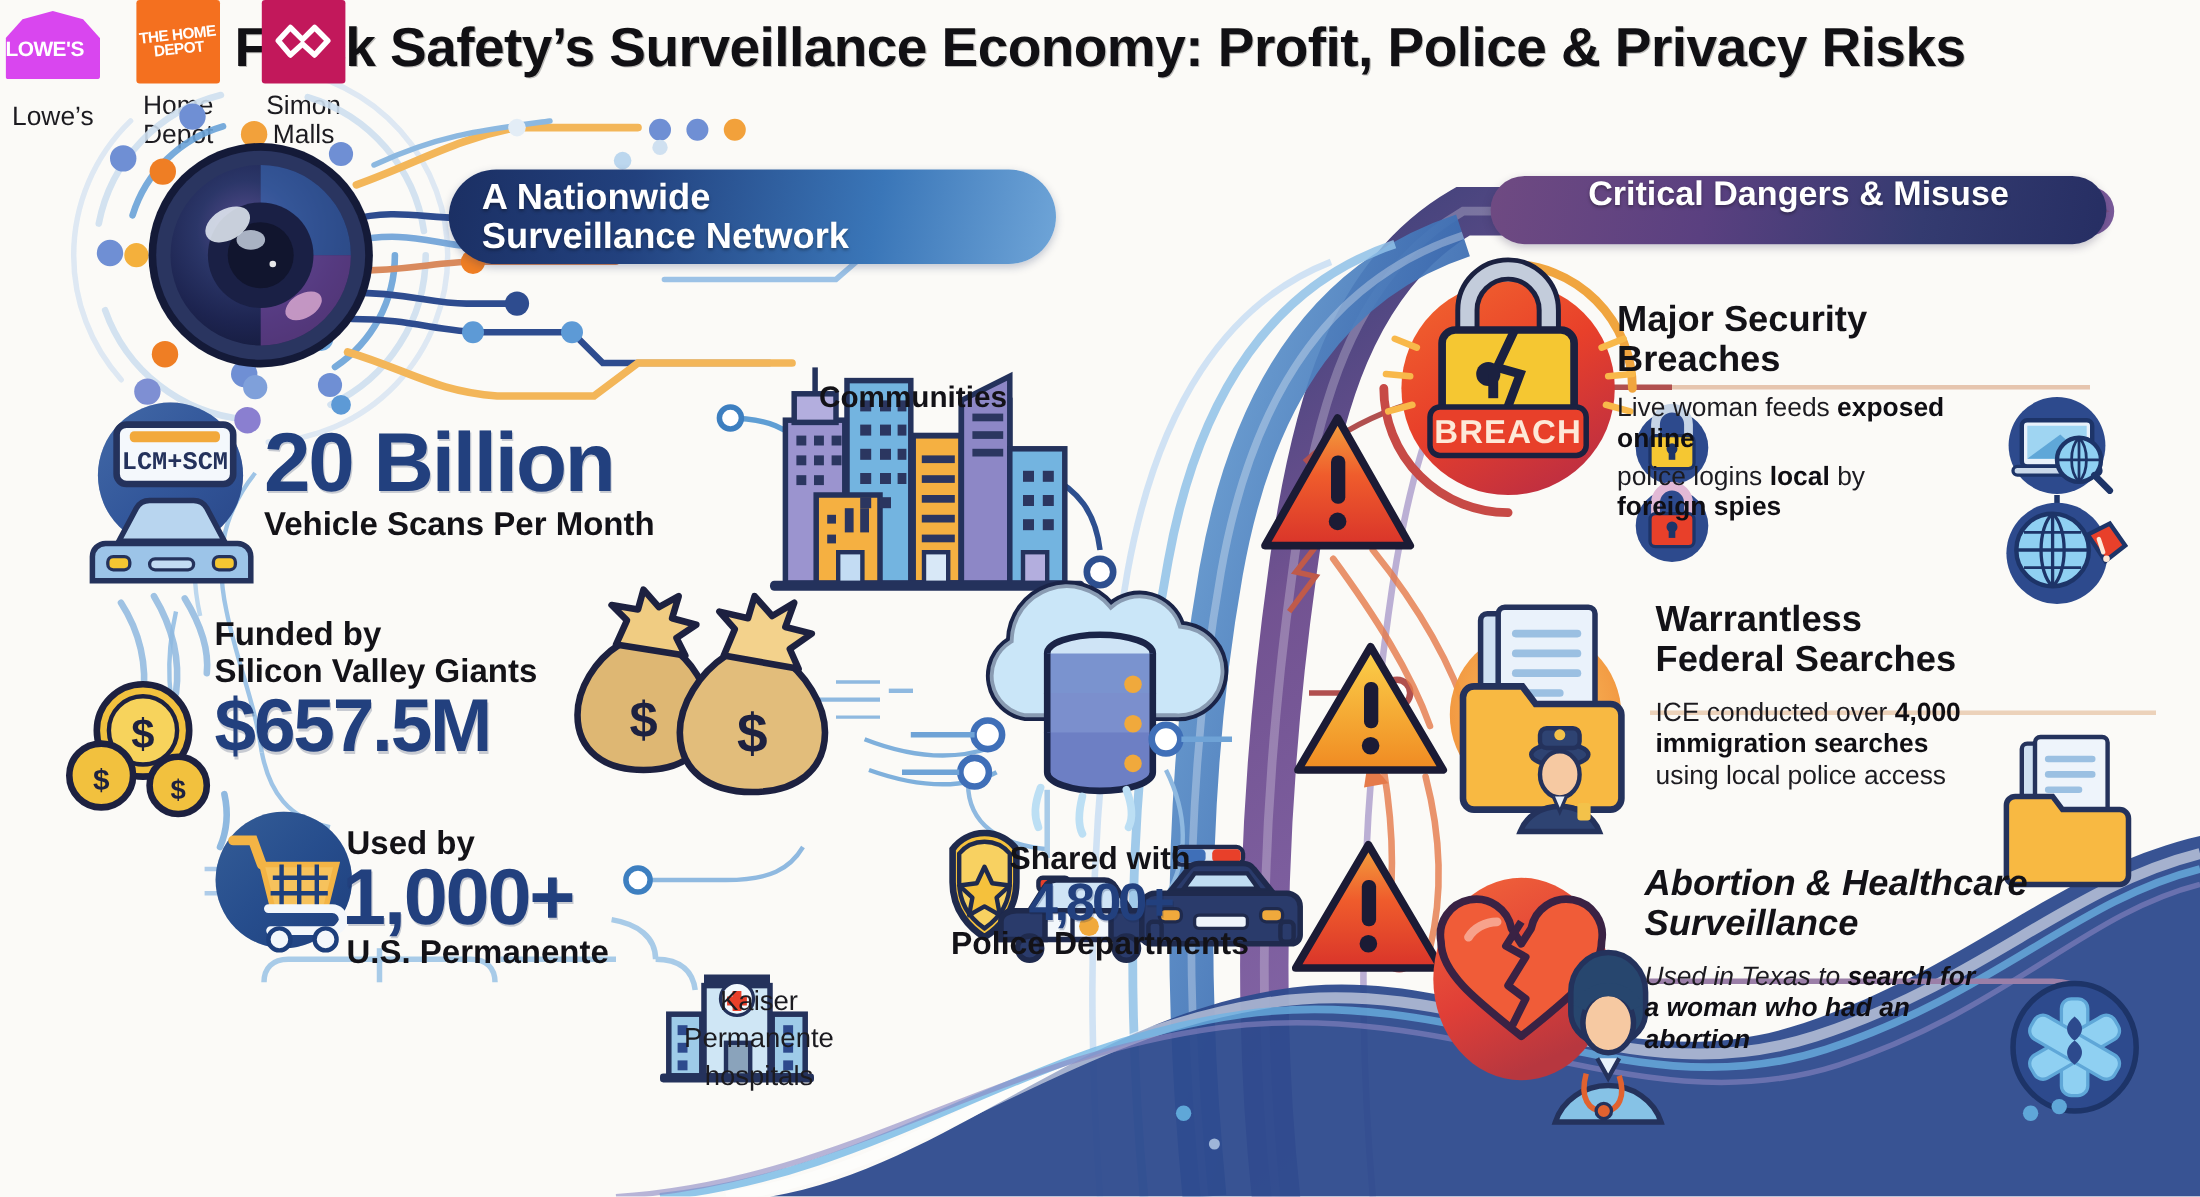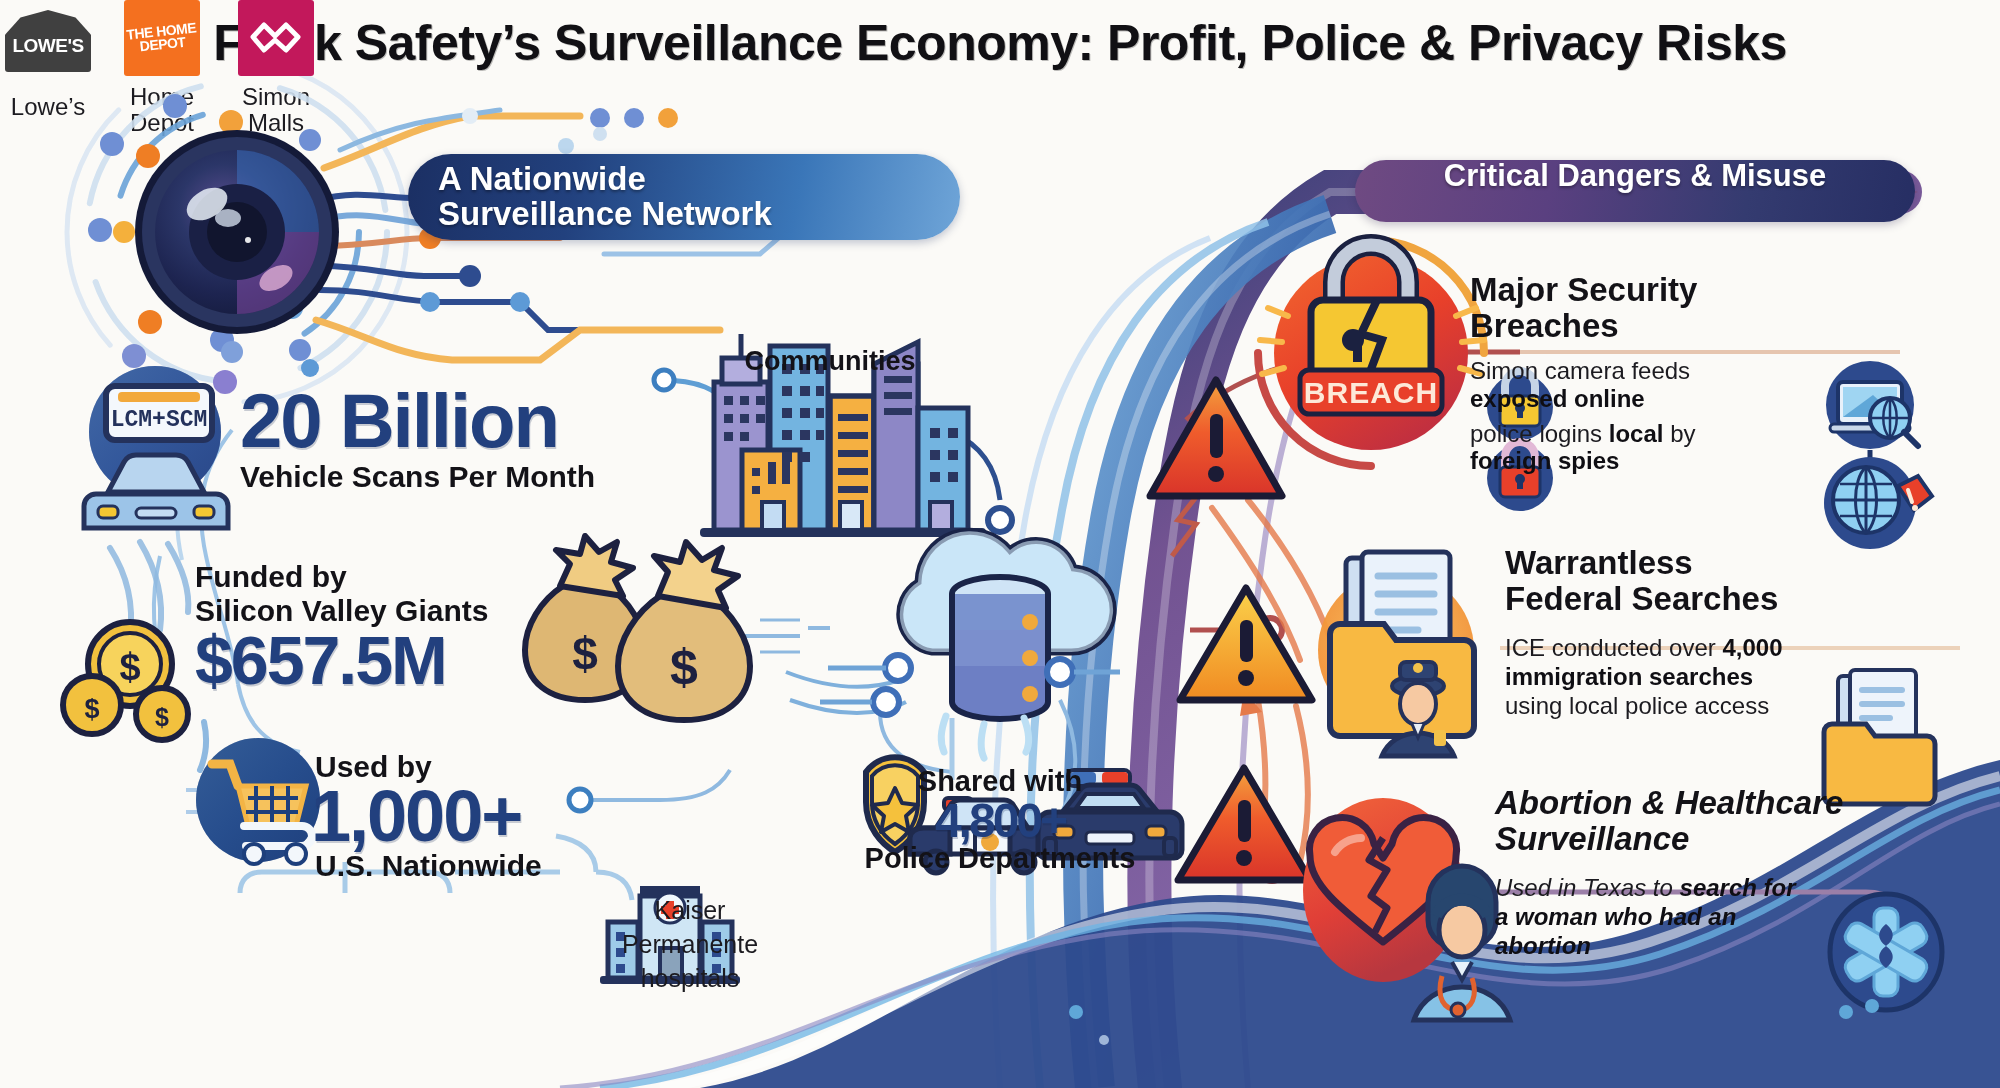--- a/index.html
+++ b/index.html
@@ -73,24 +73,24 @@
   #stat-biz .cap { font-size: 30px; font-weight: bold; color: #131217; }
   #stat-biz .bignum { font-size: 72px; margin: -2px 0 0 -4px; }
   #stat-biz .sub { font-size: 30px; font-weight: bold; color: #131217; margin-top: -2px; }
 
   
   #brands { left: 185px; top: 900px; display: flex; gap: 18px; align-items: flex-start; }
   .brand { width: 96px; text-align: center; }
   .brand .chip { width: 86px; height: 76px; margin: 0 auto 8px; position: relative; }
   .brand .nm { font-size: 24px; color: #1c1b20; line-height: 1.1; }
   .lowes-shield {
-    width: 86px; height: 62px; margin-top: 10px; background: #404040;
+    width: 86px; height: 62px; margin-top: 10px; background: #d946ef;
     border-radius: 5px 5px 3px 3px; position: relative; overflow: hidden;
     clip-path: polygon(0% 40%, 18% 12%, 50% 0%, 82% 12%, 100% 40%, 100% 100%, 0% 100%);
-    display:flex; align-items:center; justify-content:center;
+    display:flex; align-items:center; 
   }
   .lowes-shield span {
     color: #fff; font-weight: bold; font-size: 19px; letter-spacing: -.5px;
     font-family: "Liberation Sans", sans-serif; margin-top: 10px;
   }
   .hd-square {
     width: 76px; height: 76px; background: #f4701f; border-radius: 3px;
     display:flex;align-items:center;justify-content:center; margin: 0 auto;
   }
   .hd-square span {
@@ -664,21 +664,21 @@
 
   <div class="blk" id="stat-funding">
     <div class="cap">Funded by</div>
     <div class="cap">Silicon Valley Giants</div>
     <div class="bignum">$657.5M</div>
   </div>
 
   <div class="blk" id="stat-biz">
     <div class="cap">Used by</div>
     <div class="bignum">1,000+</div>
-    <div class="sub">U.S. Nationwide</div>
+    <div class="sub">U.S. Permanente</div>
   </div>
 
   <div id="brands">
     <div class="brand">
       <div class="chip">
         <div class="lowes-shield">
             <span>LOWE'S</span>
           </div>
       </div>
       <div class="nm">Lowe’s</div>
@@ -726,21 +726,21 @@
   </div>
 
   <div class="risk" id="risk-breach">
     <div class="hd">
       <div>Major Security</div>
       <div>Breaches</div>
     </div>
     <div class="bullets">
       <div class="bullet">
         <div class="txt">
-          <span>Simon camera feeds </span><b>exposed online</b>
+          <span>Live woman feeds </span><b>exposed online</b>
         </div>
       </div>
       <div class="bullet">
         <div class="txt">
           <span>police logins </span><b>local</b>
           <span>by </span><b>foreign spies</b>
         </div>
       </div>
     </div>
   </div>

